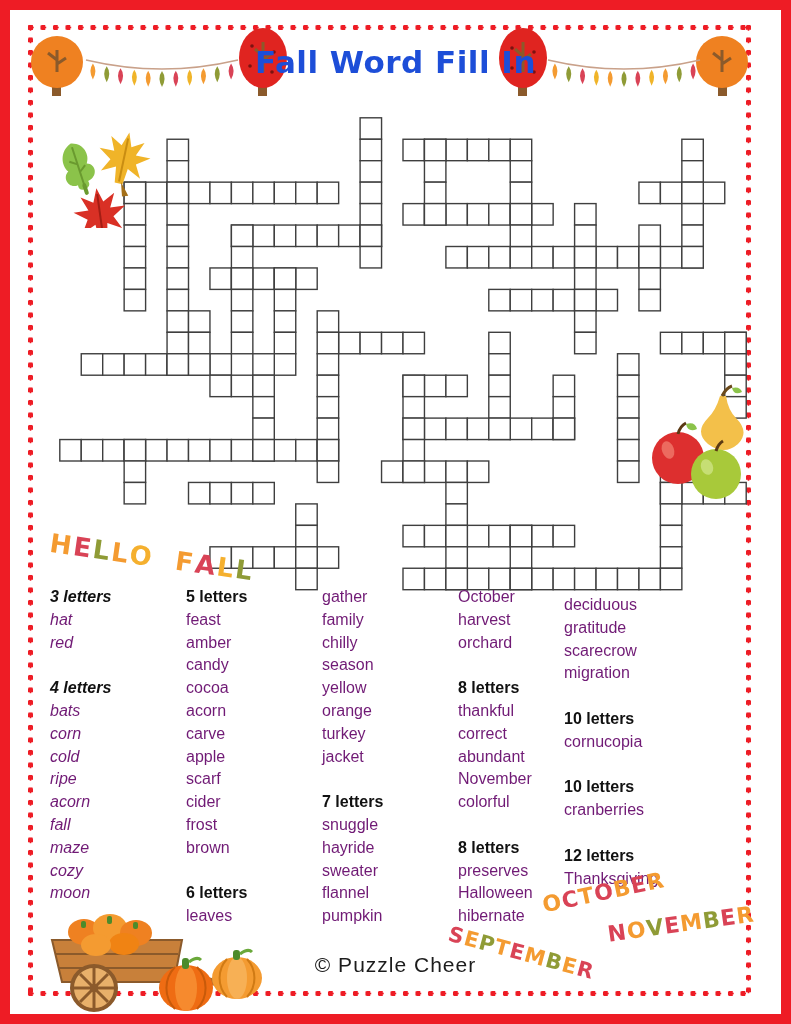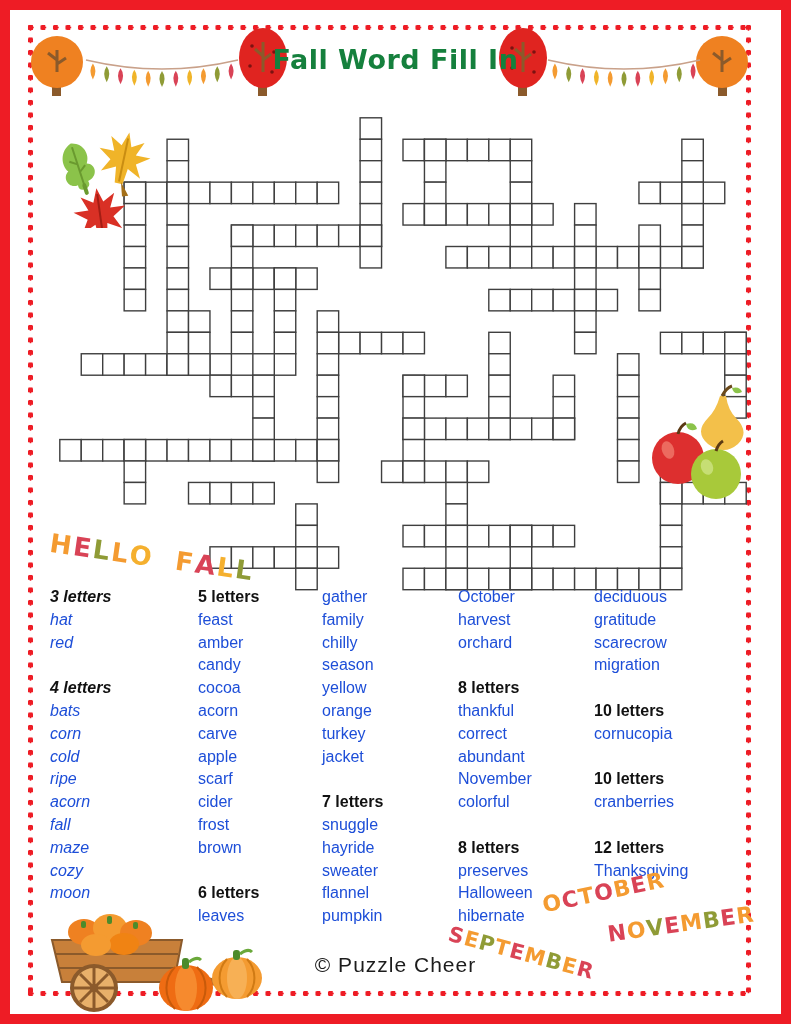--- a/index.html
+++ b/index.html
@@ -6,28 +6,28 @@
   #page{position:relative;width:791px;height:1024px;background:#ffffff;overflow:hidden;
         font-family:"Liberation Sans",sans-serif;}
   
   .frame{position:absolute;inset:0;border:10px solid #ee1c25;pointer-events:none;}
   
   .dots-h{position:absolute;height:7px;background-image:radial-gradient(circle 3px at 3.5px 3.5px,#ee1c25 92%,transparent 100%);
           background-size:12.5px 7px;background-repeat:repeat-x;}
   .dots-v{position:absolute;width:7px;background-image:radial-gradient(circle 3px at 3.5px 3.5px,#ee1c25 92%,transparent 100%);
           background-size:7px 12.5px;background-repeat:repeat-y;}
   .title{position:absolute;top:44px;left:0;width:791px;text-align:center;
-         font-family:"DejaVu Sans",sans-serif;font-weight:800;font-size:27px;color:#15803d;letter-spacing:.5px;}
+         font-family:"DejaVu Sans",sans-serif;font-weight:800;font-size:31px;color:#1d4ed8;letter-spacing:.5px;}
   .instruction{position:absolute;top:95px;left:50px;width:700px;font-size:16.5px;color:#2e2e2e;}
   #grid-svg{position:absolute;left:59px;top:117px;}
   
   #word-lists{position:absolute;top:586px;left:0;width:791px;}
   .wl-col{position:absolute;top:0;width:132px;}
   .wl-header{font-weight:bold;font-size:16px;color:#111;line-height:22.8px;white-space:nowrap;}
-  .wl-item{font-size:16px;color:#1d4ed8;line-height:22.8px;white-space:nowrap;}
+  .wl-item{font-size:16px;color:#701a75;line-height:22.8px;white-space:nowrap;}
   .wl-gap{height:22.8px;}
   
   .bubble-word{position:absolute;font-family:"DejaVu Sans",sans-serif;font-weight:800;white-space:nowrap;}
   .bubble-word span{display:inline-block;}
   .footer{position:absolute;top:953px;left:0;width:791px;text-align:center;
           font-size:21px;color:#1c1c1c;letter-spacing:1px;}
   svg{display:block;}
 </style>
 </head>
 <body>
@@ -409,21 +409,21 @@
         <div class="wl-item">bats</div>
         <div class="wl-item">corn</div>
         <div class="wl-item">cold</div>
         <div class="wl-item">ripe</div>
         <div class="wl-item">acorn</div>
         <div class="wl-item">fall</div>
         <div class="wl-item">maze</div>
         <div class="wl-item">cozy</div>
         <div class="wl-item">moon</div>
       </div>
-      <div class="wl-col" style="left: 198px;">
+      <div class="wl-col" style="left: 186px;">
         <div class="wl-header">5 letters</div>
         <div class="wl-item">feast</div>
         <div class="wl-item">amber</div>
         <div class="wl-item">candy</div>
         <div class="wl-item">cocoa</div>
         <div class="wl-item">acorn</div>
         <div class="wl-item">carve</div>
         <div class="wl-item">apple</div>
         <div class="wl-item">scarf</div>
         <div class="wl-item">cider</div>
@@ -460,21 +460,21 @@
         <div class="wl-item">correct</div>
         <div class="wl-item">abundant</div>
         <div class="wl-item">November</div>
         <div class="wl-item">colorful</div>
         <div class="wl-gap"></div>
         <div class="wl-header">8 letters</div>
         <div class="wl-item">preserves</div>
         <div class="wl-item">Halloween</div>
         <div class="wl-item">hibernate</div>
       </div>
-      <div class="wl-col" style="left: 594px;">
+      <div class="wl-col" style="left: 564px; margin-top: 8px;">
         <div class="wl-item">deciduous</div>
         <div class="wl-item">gratitude</div>
         <div class="wl-item">scarecrow</div>
         <div class="wl-item">migration</div>
         <div class="wl-gap"></div>
         <div class="wl-header">10 letters</div>
         <div class="wl-item">cornucopia</div>
         <div class="wl-gap"></div>
         <div class="wl-header">10 letters</div>
         <div class="wl-item">cranberries</div>

